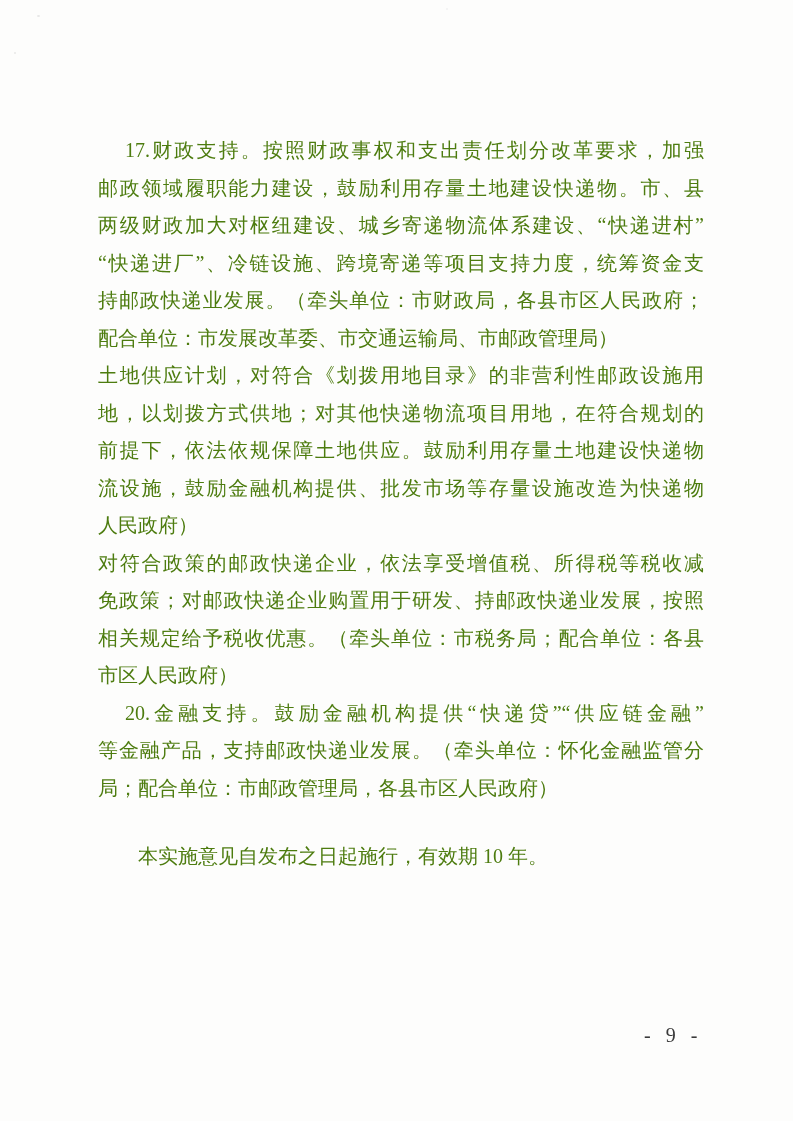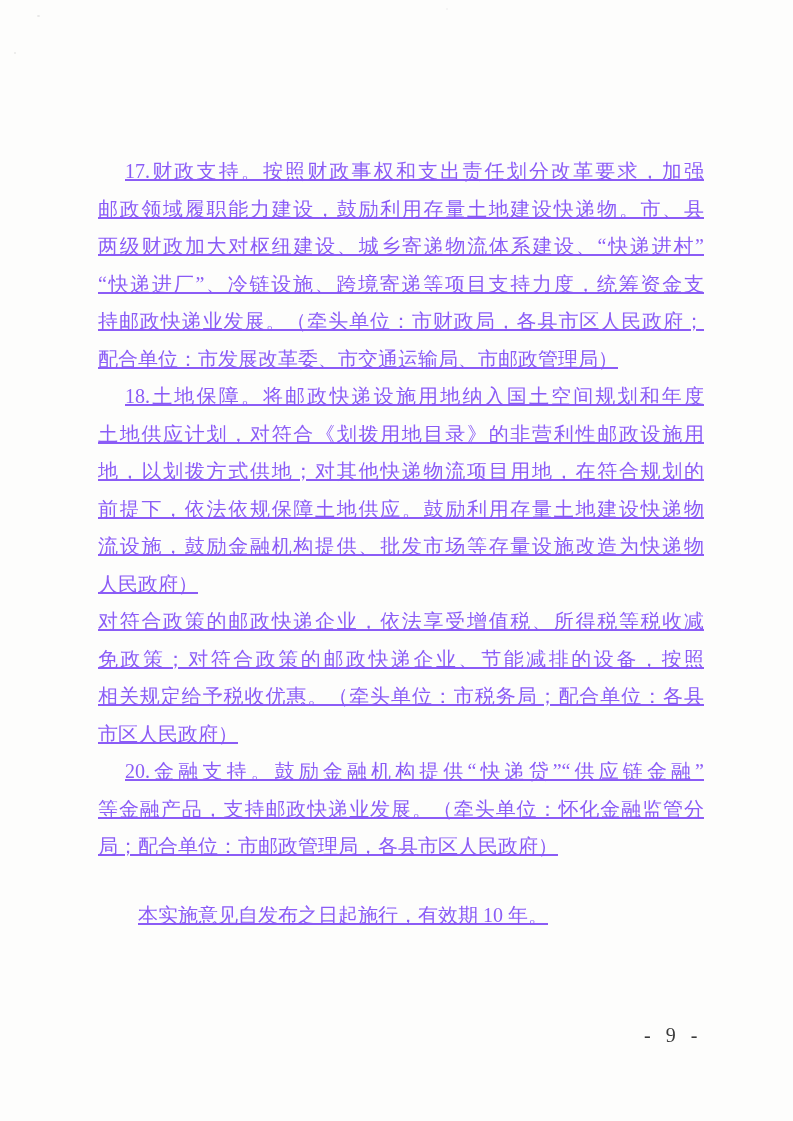--- a/index.html
+++ b/index.html
@@ -17,24 +17,23 @@
   .page {
     position: absolute;
     left: 0; top: 0;
     width: 793px;
     height: 1121px;
     background: #fdfdfc;
   }
   .text-block {
     position: absolute;
     left: 98px;
-    top: 153px;
+    top: 132px;
     width: 606px;
-    color: #8b5cf6;
-    text-decoration: underline;
+    color: #4d7c0f;
   }
   .para { margin: 0; padding: 0; }
   .line {
     height: 37.5px;
     line-height: 37.5px;
     font-size: 20px;
     overflow: hidden;
     text-align: justify;
     text-align-last: justify;
     text-justify: inter-character;
@@ -80,31 +79,30 @@
     <div class="para">
       <div class="line indent-num">17.财政支持。按照财政事权和支出责任划分改革要求，加强</div>
       <div class="line">邮政领域履职能力建设，鼓励利用存量土地建设快递物。市、县</div>
       <div class="line">两级财政加大对枢纽建设、城乡寄递物流体系建设、“快递进村”</div>
       <div class="line">“快递进厂”、冷链设施、跨境寄递等项目支持力度，统筹资金支</div>
       <div class="line">持邮政快递业发展。（牵头单位：市财政局，各县市区人民政府；</div>
       <div class="line last">配合单位：市发展改革委、市交通运输局、市邮政管理局）</div>
     </div>
 
     <div class="para">
-      <div class="line indent-num">18.土地保障。将邮政快递设施用地纳入国土空间规划和年度</div>
       <div class="line">土地供应计划，对符合《划拨用地目录》的非营利性邮政设施用</div>
       <div class="line">地，以划拨方式供地；对其他快递物流项目用地，在符合规划的</div>
       <div class="line">前提下，依法依规保障土地供应。鼓励利用存量土地建设快递物</div>
       <div class="line">流设施，鼓励金融机构提供、批发市场等存量设施改造为快递物</div>
       <div class="line last">人民政府）</div>
     </div>
 
     <div class="para">
       <div class="line">对符合政策的邮政快递企业，依法享受增值税、所得税等税收减</div>
-      <div class="line">免政策；对符合政策的邮政快递企业、节能减排的设备，按照</div>
+      <div class="line">免政策；对邮政快递企业购置用于研发、持邮政快递业发展，按照</div>
       <div class="line">相关规定给予税收优惠。（牵头单位：市税务局；配合单位：各县</div>
       <div class="line last">市区人民政府）</div>
     </div>
 
     <div class="para">
       <div class="line indent-num">20.金融支持。鼓励金融机构提供“快递贷”“供应链金融”</div>
       <div class="line">等金融产品，支持邮政快递业发展。（牵头单位：怀化金融监管分</div>
       <div class="line last">局；配合单位：市邮政管理局，各县市区人民政府）</div>
     </div>
 

